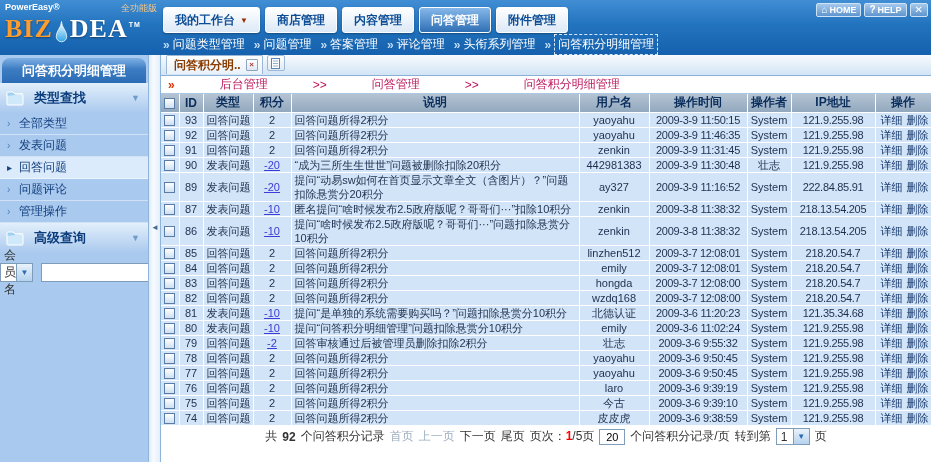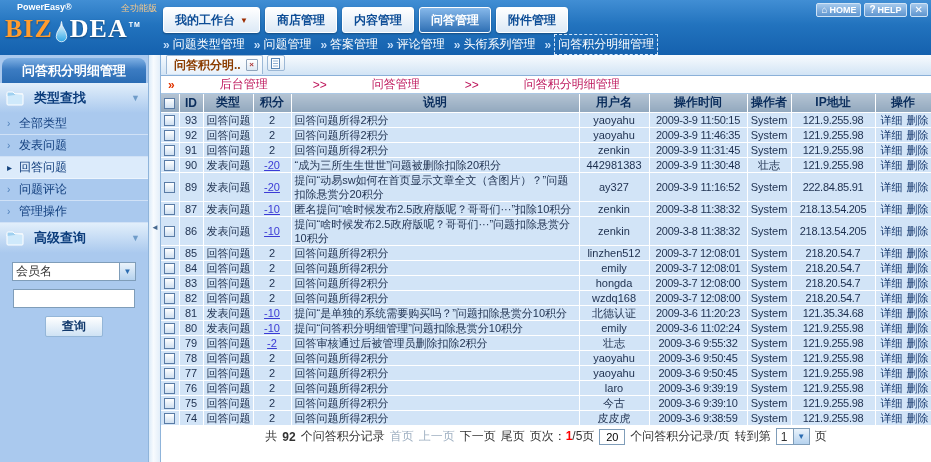--- a/index.html
+++ b/index.html
@@ -2,21 +2,21 @@
 <html><head>
 <meta charset="utf-8">
 <style>
   * { box-sizing: border-box; margin: 0; padding: 0; }
   html,body { width: 931px; height: 462px; overflow: hidden; }
   body { font-family: "Liberation Sans", "DejaVu Sans", sans-serif; background:#fff; position:relative; }
 
   
   .topbar { height:55px; background:linear-gradient(180deg,#418ed4 0%, #2273be 45%, #1561ae 100%); position:relative; }
   .brand { position:absolute; left:5px; top:2px; width:152px; color:#fff; }
-  .powerline { display:flex; justify-content:space-between; font-size:9px; font-weight:bold;margin-left:12px; }
+  .powerline { display:flex; justify-content:space-between; font-size:9px; font-weight:bold; }
   .powerline .edition { color:#f6c98c; font-weight:normal; }
   .logo { display:flex; align-items:flex-end; margin-top:1px; font-weight:bold; font-size:26px; line-height:26px; letter-spacing:1px; font-family:"Liberation Serif","DejaVu Serif",serif; }
   .logo .biz { color:#ff9c2e; text-shadow:0 1px 2px rgba(0,0,0,.4); }
   .logo .dea { color:#fff; text-shadow:0 1px 2px rgba(0,0,0,.4); }
   .logo .tm { font-size:7px; line-height:7px; margin:0 0 14px 1px; font-family:"Liberation Sans",sans-serif; }
   .logo svg { margin:0 1px -2px 1px; }
 
   .nav-tabs { position:absolute; left:163px; top:7px; display:flex; gap:5px; }
   .nav-btn { height:21px; display:flex; align-items:center; padding:12px 11px; background:linear-gradient(#ffffff,#dce9f6); border:1px solid #fff; border-radius:3px; color:#0d4d96; font-weight:bold; font-size:12px; box-shadow:0 1px 2px rgba(0,0,0,.3); cursor:pointer; white-space:nowrap; }
   .nav-btn.active { background:linear-gradient(#86b8ea,#2e6fb4); color:#fff; }
@@ -38,21 +38,21 @@
   .sidebar { width:148px; background:#aac9ee; flex:none; }
   .side-title { height:25px; line-height:25px; text-align:center; color:#fff; font-weight:bold; font-size:13px; background:linear-gradient(180deg,#7fb0e4 0%,#3c7cc2 45%,#2a6cb4 100%); border-radius:8px 8px 0 0; margin:3px 2px 0 2px; }
   .side-section { display:flex; align-items:center; height:30px; padding:0 8px 0 6px; background:linear-gradient(180deg,#e2effb,#aac9ee); }
   .side-section .sec-title { font-weight:bold; color:#0c3d7c; font-size:13px; margin-left:9px; flex:1; }
   .sec-arrow { color:#6f9cc9; font-size:9px; }
   .side-menu { list-style:none; }
   .side-item { height:22px; display:flex; align-items:center; gap:5px; font-size:12px; color:#123f7e; padding-left:7px; border-bottom:1px solid rgba(255,255,255,.45); cursor:pointer; }
   .side-item .bullet { color:#4d7fb8; font-size:10px; width:7px; }
   .side-item.selected { background:#dcebfb; }
   .side-item.selected .bullet { color:#16457f; }
-  .adv-box { display:flex; flex-direction:column; align-items:center; gap:8px; padding-top:9px; }
+  .adv-box { display:flex; flex-direction:row; align-items:center; gap:8px; padding-top:9px; }
   .fake-select { width:124px; height:19px; background:#fff; border:1px solid #7f9db9; display:flex; align-items:center; font-size:12px; color:#333; cursor:pointer; }
   .fake-select .sel-text { flex:1; padding-left:3px; overflow:hidden; }
   .sel-arrow { width:16px; height:100%; background:linear-gradient(#eaf3fb,#b5d2ee); border-left:1px solid #7f9db9; color:#2a6bb0; font-size:8px; display:flex; align-items:center; justify-content:center; }
   .side-input { width:122px; height:19px; border:1px solid #7f9db9; font-size:12px; padding:0 3px; }
   .query-btn { width:58px; height:21px; background:linear-gradient(#feffff,#cfe2f4); border:1px solid #94b6d8; color:#10386b; font-weight:bold; font-size:12px; border-radius:2px; cursor:pointer; }
 
   .splitter { width:13px; flex:none; background:linear-gradient(90deg,#dcebf9,#f8fbfe 40%,#e3eef9); border-left:1px solid #8fb4da; border-right:1px solid #8fb4da; position:relative; }
   .collapse-arrow { position:absolute; top:168px; left:2px; color:#46688f; font-size:8px; cursor:pointer; }
 
   .main { flex:1; display:flex; flex-direction:column; background:#fff; min-width:0; }

